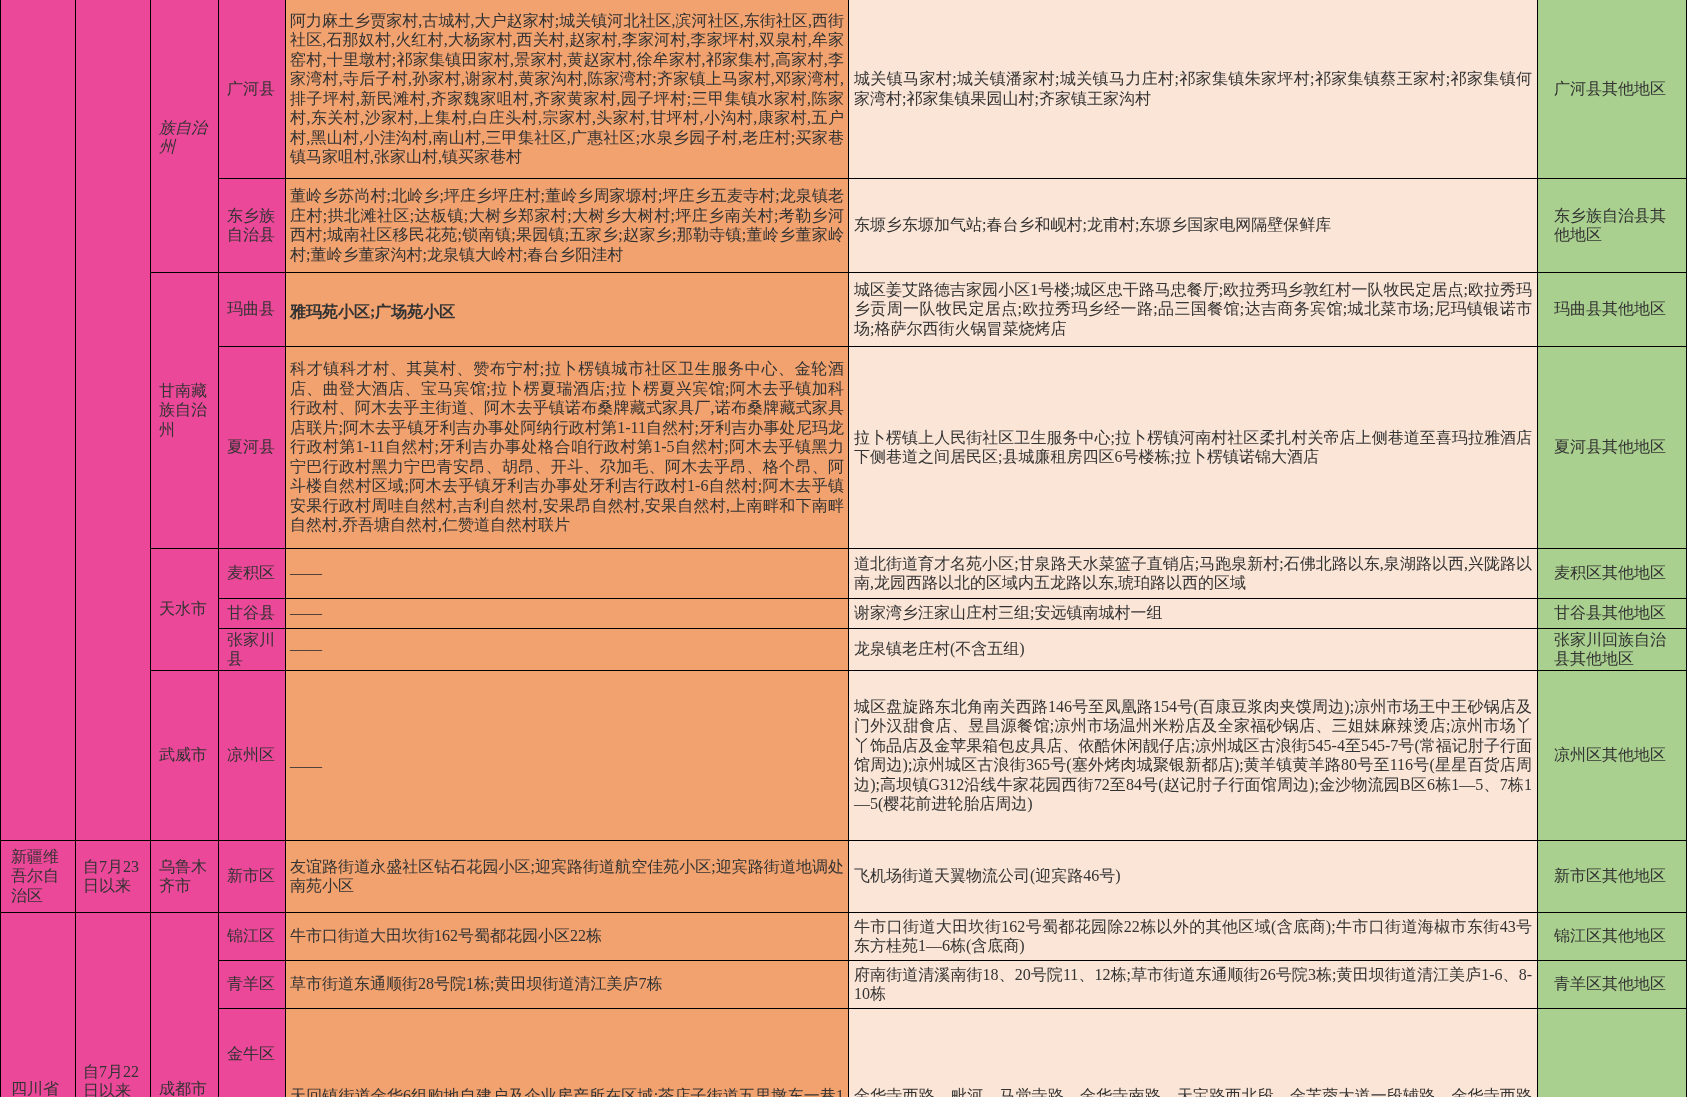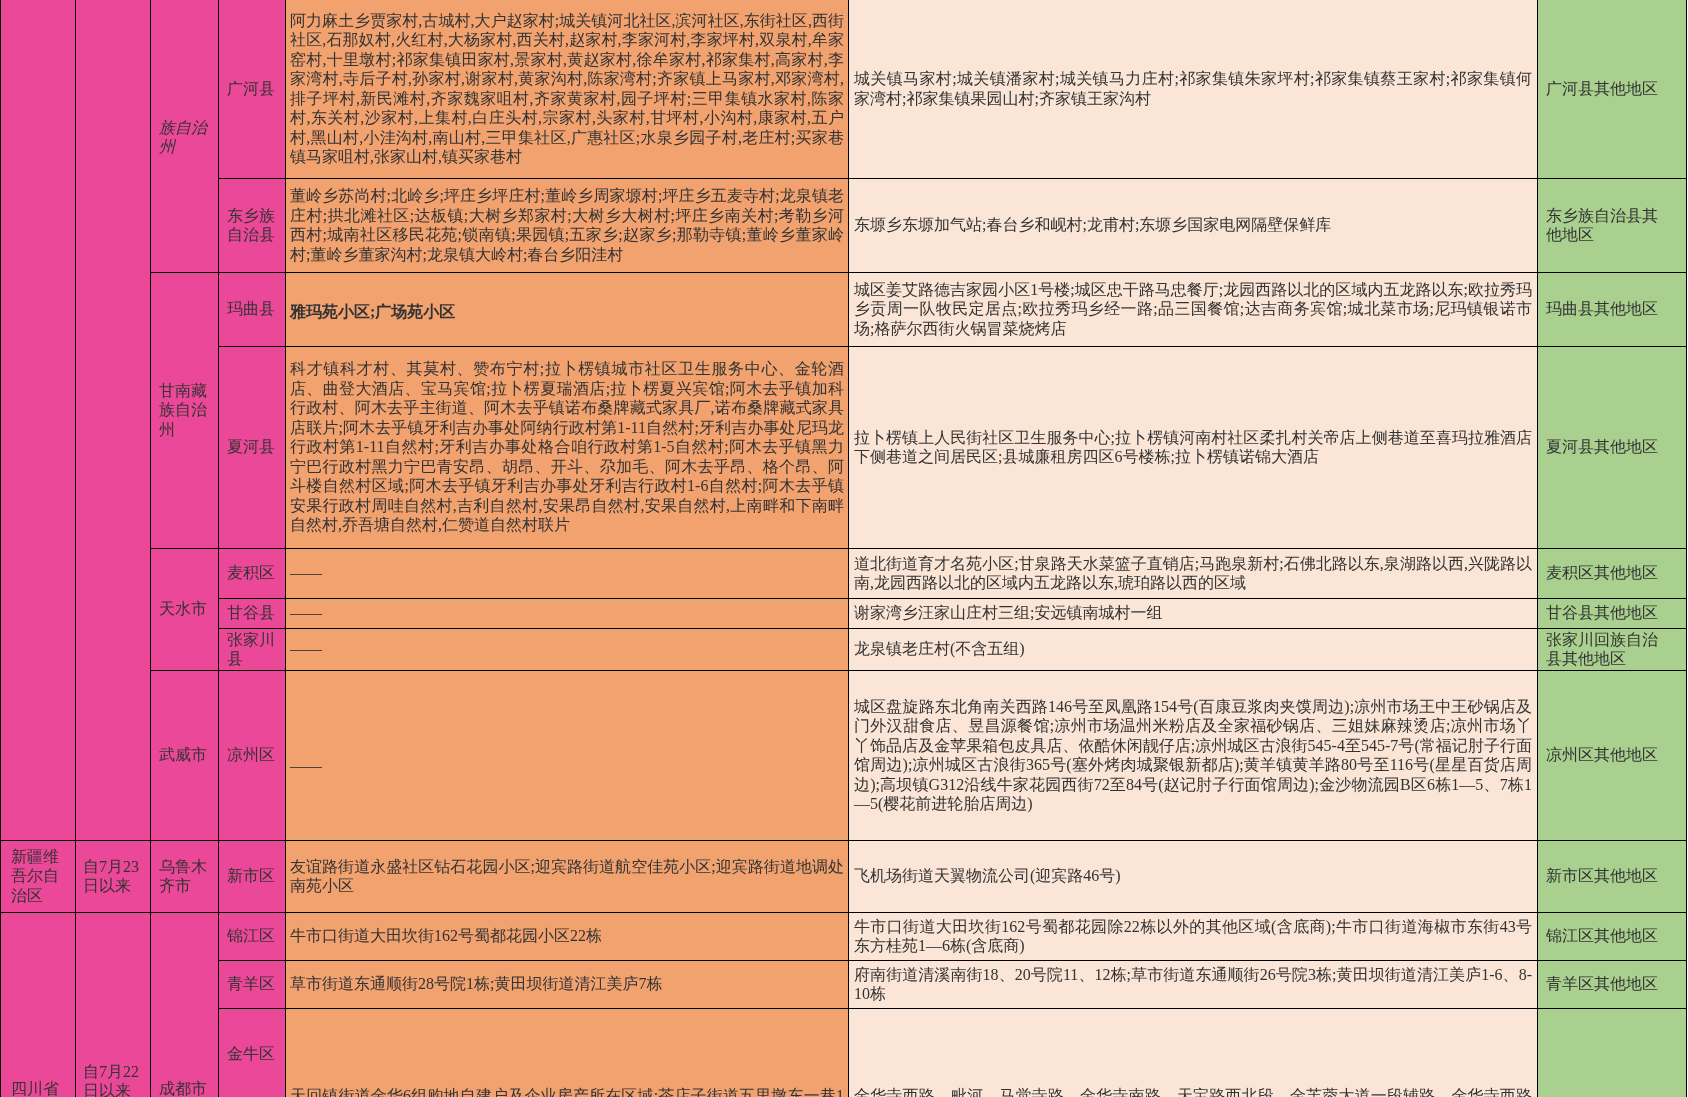--- a/index.html
+++ b/index.html
@@ -23,21 +23,21 @@
     vertical-align:middle;
     word-break:break-all;
     overflow:hidden;
   }
   tr.first td{border-top:none;}
   td.lbl{background:#ec4899;text-align:left;padding:0 8px;}
   td.prov{padding:0 10px;}
   td.date{padding:16px 7px;}
   td.med{background:var(--medium-bg);padding:1px 4px;text-align:justify;text-justify:inter-character;}
   td.low{background:var(--low-bg);padding:1px 5px;text-align:justify;text-justify:inter-character;}
-  td.oth{background:var(--other-bg);padding:1px 18px 1px 8px;text-align:left;}
+  td.oth{background:var(--other-bg);padding:1px 18px 1px 16px;text-align:left;}
   td.pt-city{vertical-align:top;padding-top:3px;font-style:italic;}
   td.pt-dash{vertical-align:top;padding-top:22px;}
   td.pt-med-sm{vertical-align:top;padding-top:7px;font-weight:bold;}
   td.pt-span{vertical-align:top;padding-top:28px;}
   td.pt-last{vertical-align:top;padding-top:4px;}
   td.pt-last-oth{vertical-align:top;padding-top:38px;}
 </style>
 </head>
 <body>
 
@@ -68,21 +68,21 @@
         <td class="lbl">东乡族自治县</td>
         <td class="med">董岭乡苏尚村;北岭乡;坪庄乡坪庄村;董岭乡周家塬村;坪庄乡五麦寺村;龙泉镇老庄村;拱北滩社区;达板镇;大树乡郑家村;大树乡大树村;坪庄乡南关村;考勒乡河西村;城南社区移民花苑;锁南镇;果园镇;五家乡;赵家乡;那勒寺镇;董岭乡董家岭村;董岭乡董家沟村;龙泉镇大岭村;春台乡阳洼村</td>
         <td class="low">东塬乡东塬加气站;春台乡和岘村;龙甫村;东塬乡国家电网隔壁保鲜库</td>
         <td class="oth">东乡族自治县其他地区</td>
       </tr>
 
       <tr style="height:74px">
         <td class="lbl" rowspan="2">甘南藏族自治州</td>
         <td class="lbl">玛曲县</td>
         <td class="med pt-med-sm">雅玛苑小区;广场苑小区</td>
-        <td class="low">城区姜艾路德吉家园小区1号楼;城区忠干路马忠餐厅;龙园西路以北的区域内五龙路以东;欧拉秀玛乡贡周一队牧民定居点;欧拉秀玛乡经一路;品三国餐馆;达吉商务宾馆;城北菜市场;尼玛镇银诺市场;格萨尔西街火锅冒菜烧烤店</td>
+        <td class="low">城区姜艾路德吉家园小区1号楼;城区忠干路马忠餐厅;欧拉秀玛乡敦红村一队牧民定居点;欧拉秀玛乡贡周一队牧民定居点;欧拉秀玛乡经一路;品三国餐馆;达吉商务宾馆;城北菜市场;尼玛镇银诺市场;格萨尔西街火锅冒菜烧烤店</td>
         <td class="oth">玛曲县其他地区</td>
       </tr>
 
       <tr style="height:202px">
         <td class="lbl">夏河县</td>
         <td class="med">科才镇科才村、其莫村、赞布宁村;拉卜楞镇城市社区卫生服务中心、金轮酒店、曲登大酒店、宝马宾馆;拉卜楞夏瑞酒店;拉卜楞夏兴宾馆;阿木去乎镇加科行政村、阿木去乎主街道、阿木去乎镇诺布桑牌藏式家具厂,诺布桑牌藏式家具店联片;阿木去乎镇牙利吉办事处阿纳行政村第1-11自然村;牙利吉办事处尼玛龙行政村第1-11自然村;牙利吉办事处格合咱行政村第1-5自然村;阿木去乎镇黑力宁巴行政村黑力宁巴青安昂、胡昂、开斗、尕加毛、阿木去乎昂、格个昂、阿斗楼自然村区域;阿木去乎镇牙利吉办事处牙利吉行政村1-6自然村;阿木去乎镇安果行政村周哇自然村,吉利自然村,安果昂自然村,安果自然村,上南畔和下南畔自然村,乔吾塘自然村,仁赞道自然村联片</td>
         <td class="low">拉卜楞镇上人民街社区卫生服务中心;拉卜楞镇河南村社区柔扎村关帝店上侧巷道至喜玛拉雅酒店下侧巷道之间居民区;县城廉租房四区6号楼栋;拉卜楞镇诺锦大酒店</td>
         <td class="oth">夏河县其他地区</td>
       </tr>
 

